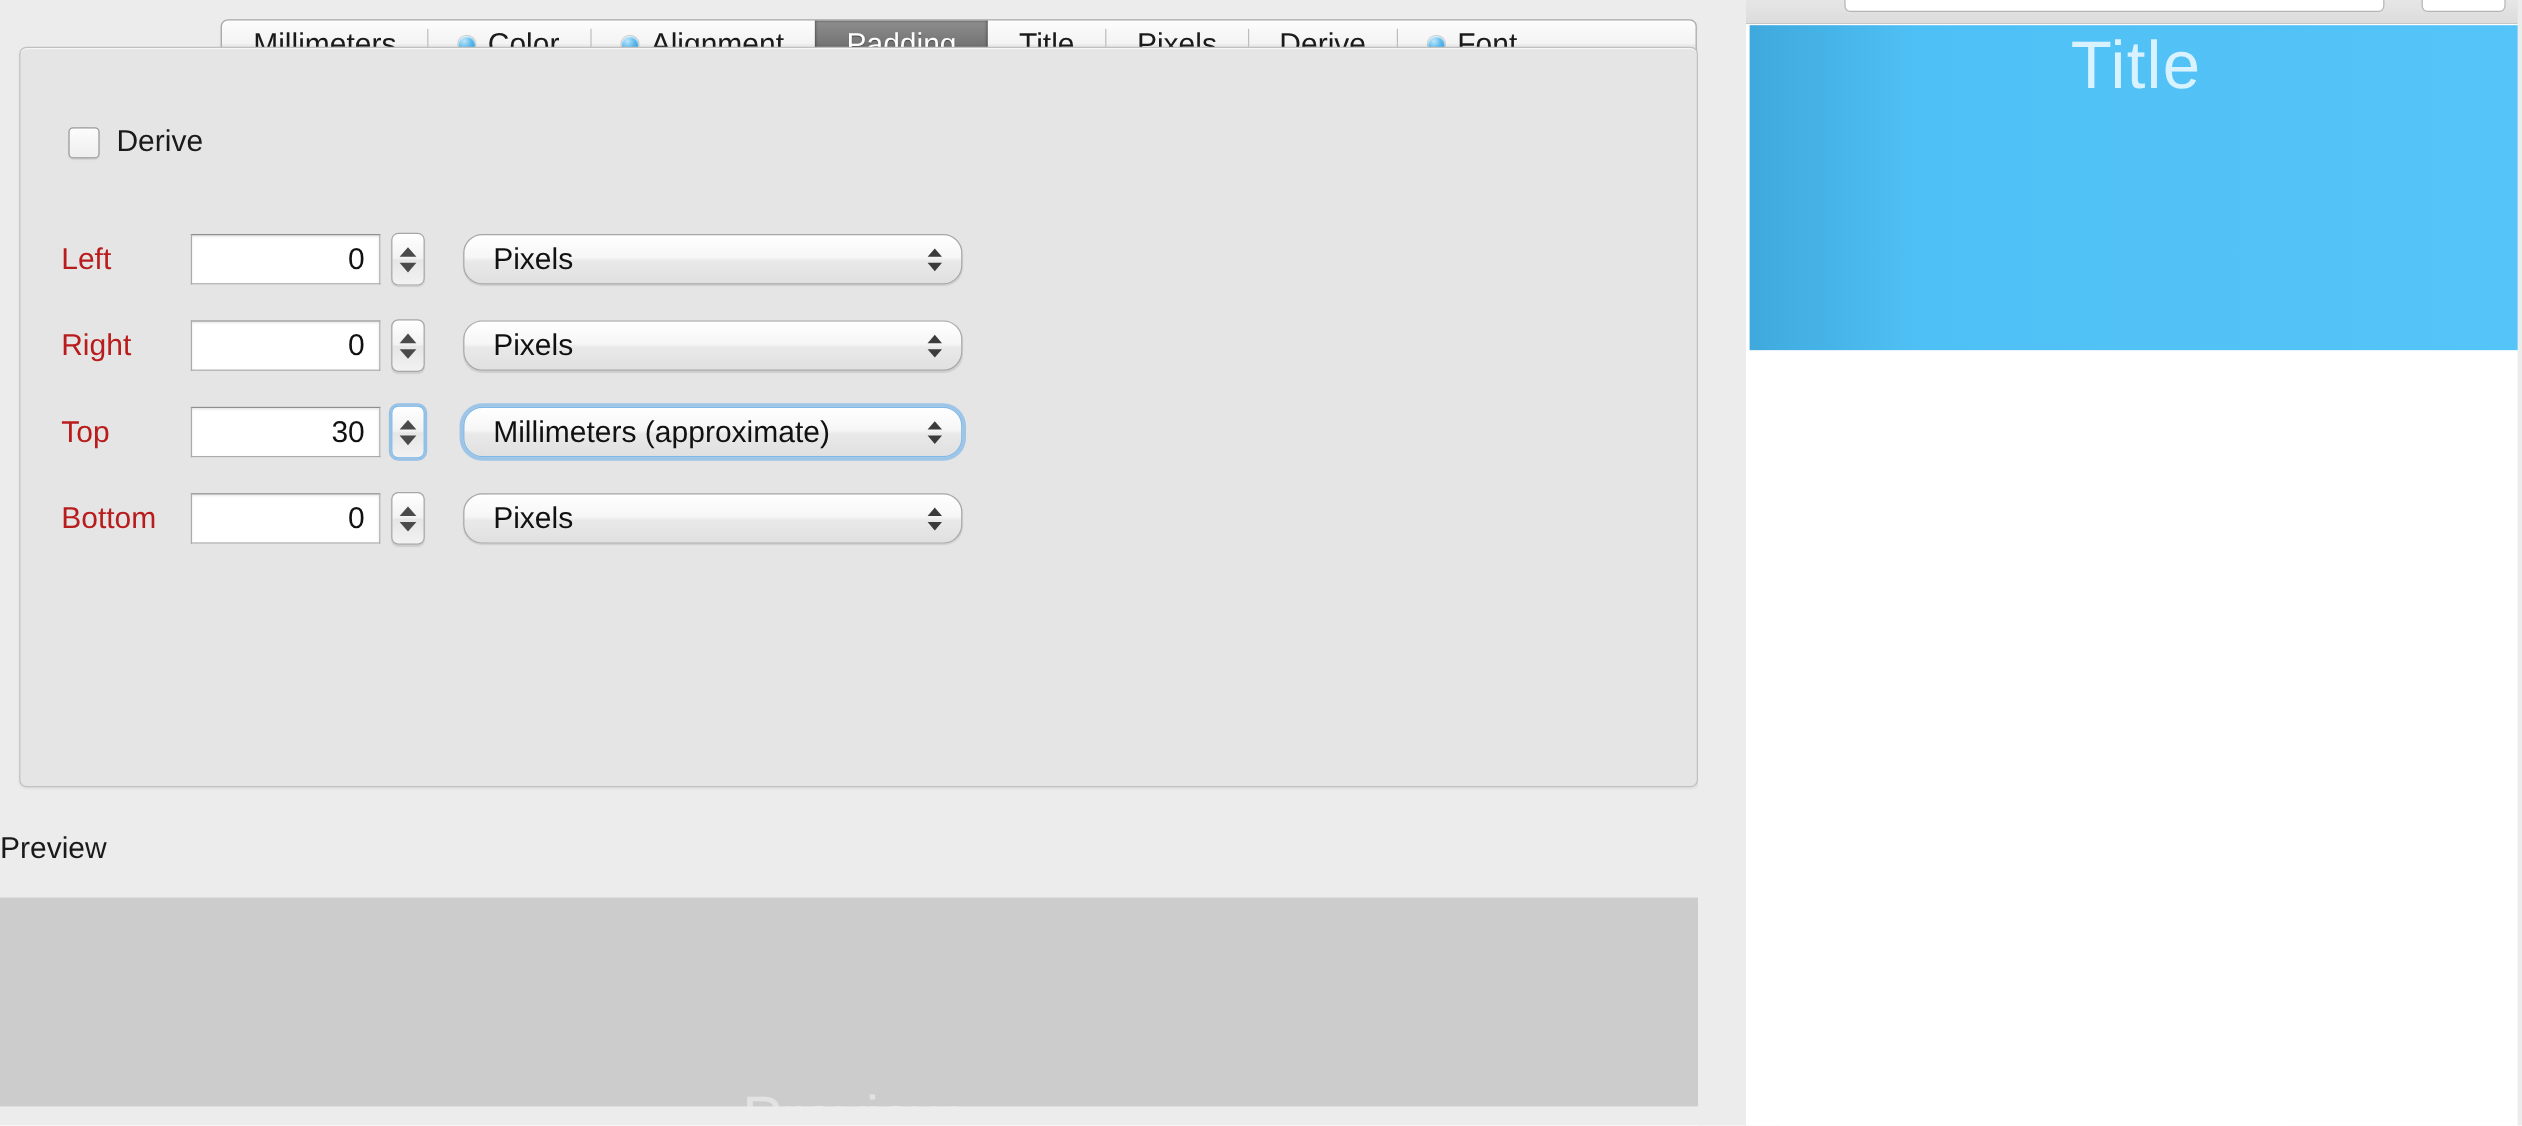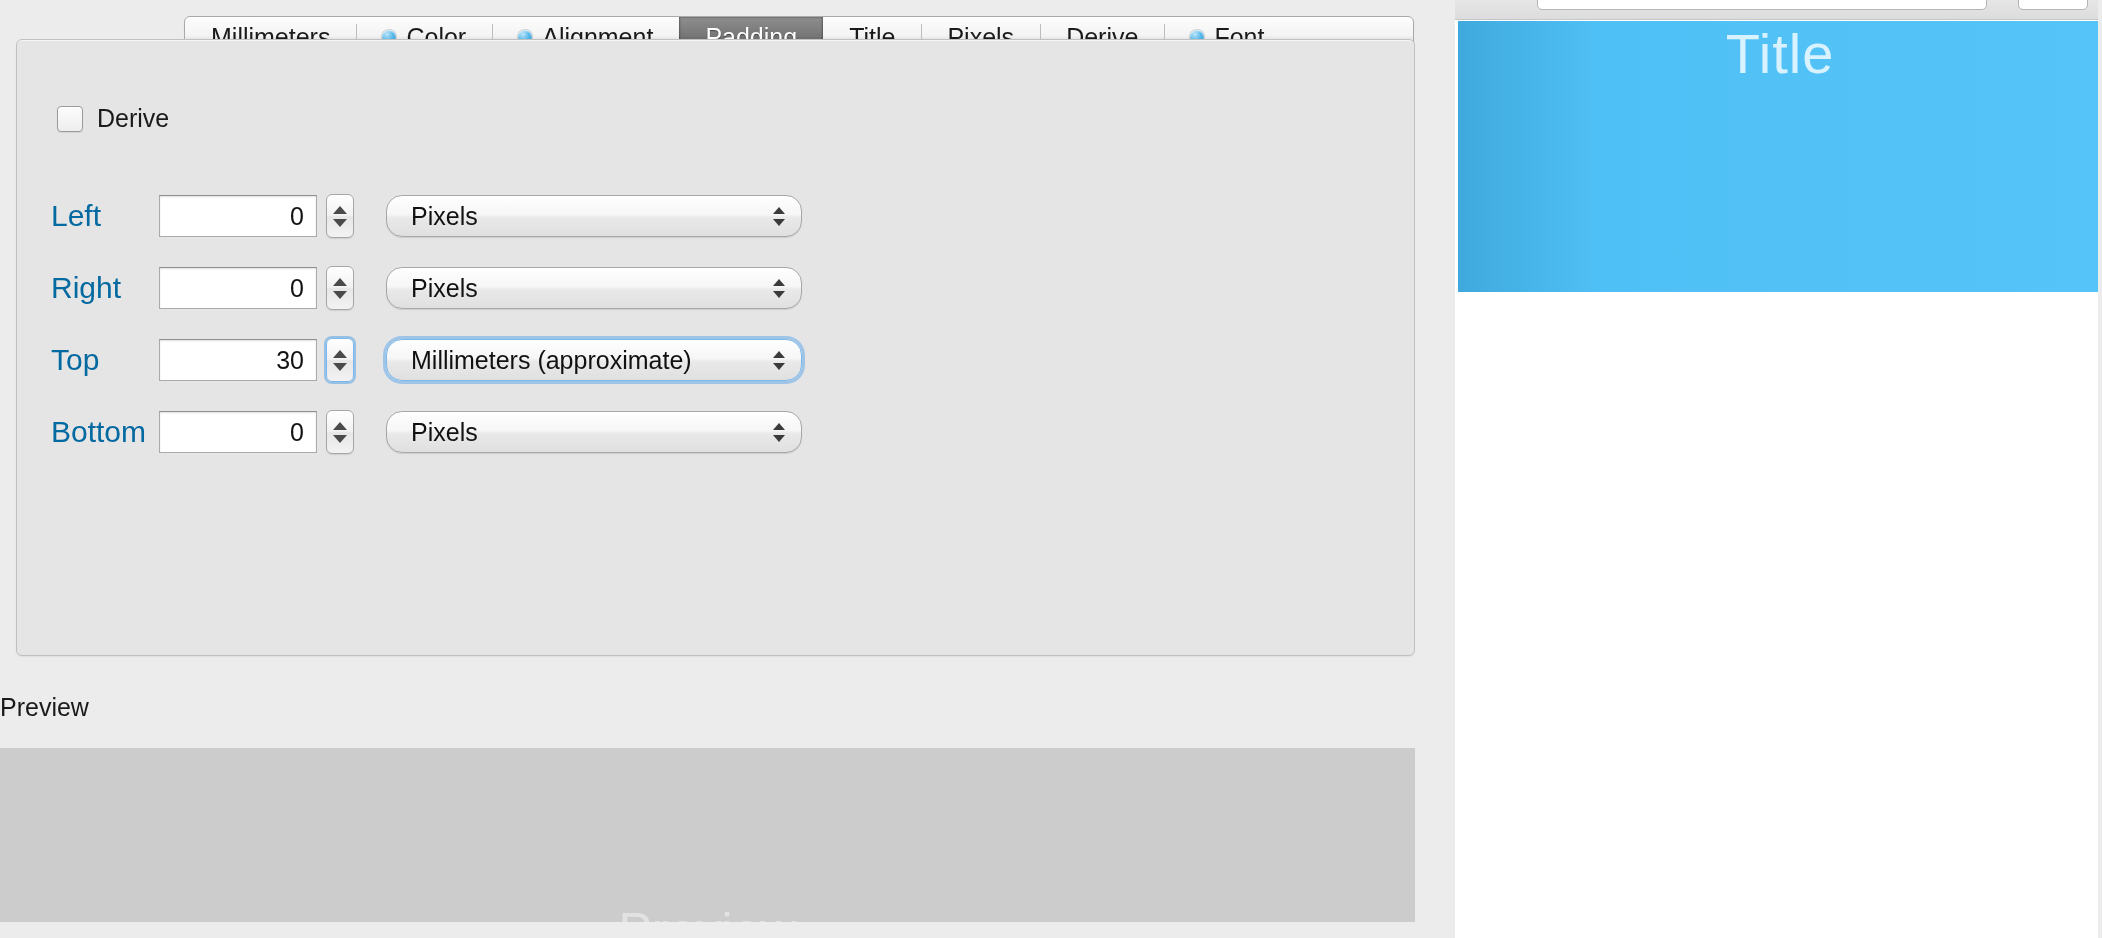--- a/index.html
+++ b/index.html
@@ -89,21 +89,21 @@
     position: absolute; left: 0; top: 140px;
     width: 100%;
   }
   .row {
     display: flex; align-items: center;
     height: 72px;
     padding-left: 34px;
   }
   .row-label {
     width: 108px;
-    font-size: 30px; color: #0369a1;
+    font-size: 25px; color: #b91c1c;
   }
   .num-field {
     width: 158px; height: 42px;
     background: #ffffff;
     border: 1px solid #aaaaaa;
     border-top-color: #8e8e8e;
     box-shadow: inset 0 1px 2px rgba(0,0,0,0.12);
     display: flex; align-items: center; justify-content: flex-end;
     padding-right: 12px;
     font-size: 25px; color: #111111;

